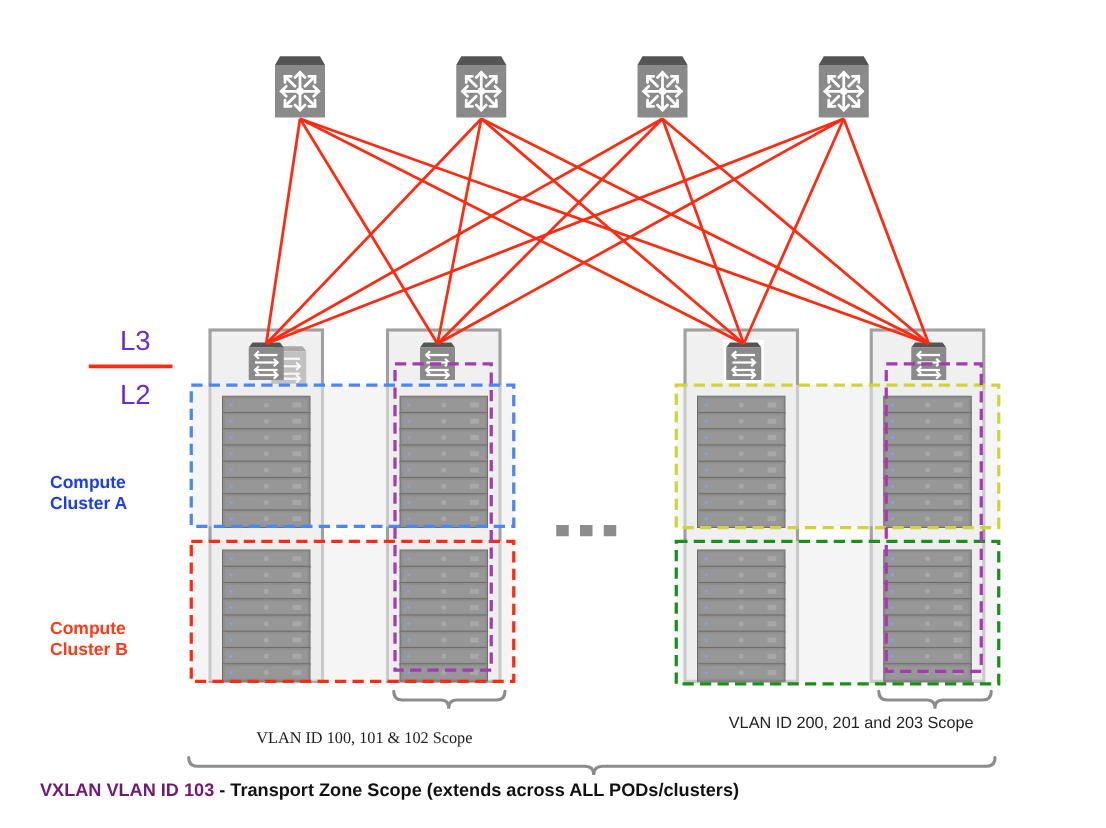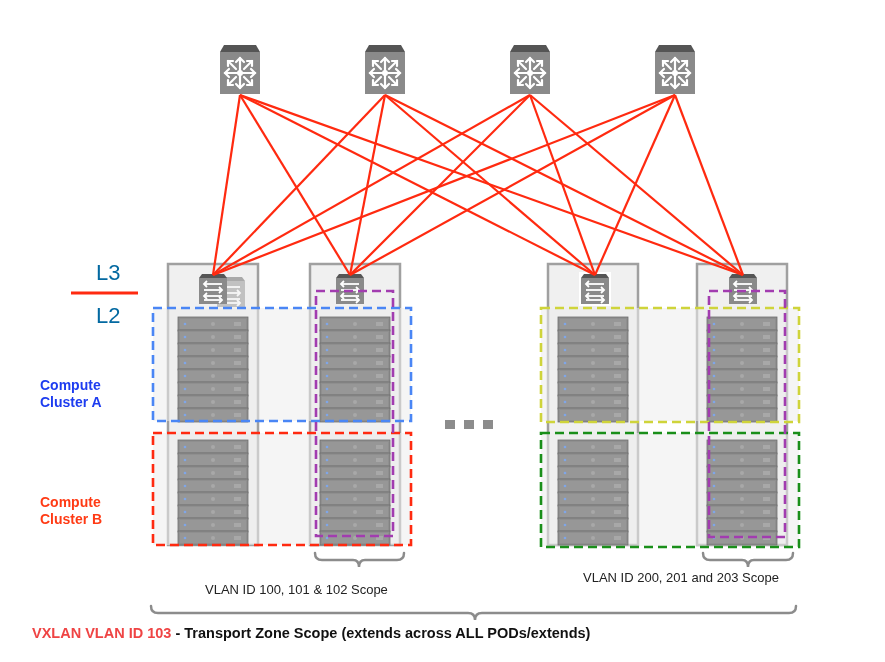--- a/index.html
+++ b/index.html
@@ -1,23 +1,23 @@
 <!DOCTYPE html>
 <html><head>
 <meta charset="utf-8">
 <style>
   html, body { margin:0; padding:0; background:#ffffff; }
   body { width:885px; height:662px; position:relative; overflow:hidden; font-family:"Liberation Sans", sans-serif; }
   #diagram { position:absolute; left:0; top:0; }
   .lbl { position:absolute; white-space:nowrap; }
-  .l3l2 { font-size:22px; color:#0369a1; }
+  .l3l2 { font-size:22px; color:#6d28d9; }
   .cluster { font-size:14px; font-weight:bold; line-height:17px;margin-top:14px; }
   .scope { font-size:13px; color:#222; }
   .footer { font-size:14.5px; font-weight:bold; color:#111; }
-  .footer .hl { color:#ef4444; }
+  .footer .hl { color:#701a75; }
 </style>
 </head>
 <body>
 
 <svg id="diagram" width="885" height="662" viewBox="0 0 885 662" xmlns="http://www.w3.org/2000/svg">
   <defs>
 
     <g id="router-glyph">
       <path d="M-20,-18 L-16,-25 L16,-25 L20,-18 Z" fill="#555"></path>
       <rect x="-20" y="-18" width="40" height="42" fill="#8a8a8a"></rect>
@@ -229,16 +229,16 @@
 
 <div class="lbl cluster" style="left:40px; top:363px; color:#1d3cf0;">
   <div>Compute</div>
   <div>Cluster A</div>
 </div>
 <div class="lbl cluster" style="left:40px; top:480px; color:#ff3a14;">
   <div>Compute</div>
   <div>Cluster B</div>
 </div>
 
-<div class="lbl scope" style="left:205px; top:582px;">VLAN ID 100, 101 &amp; 102 Scope</div>
+<div class="lbl scope" style="left:205px; top:582px;font-family:Liberation Serif, serif;">VLAN ID 100, 101 &amp; 102 Scope</div>
 <div class="lbl scope" style="left:583px; top:570px;">VLAN ID 200, 201 and 203 Scope</div>
 
-<div class="lbl footer" style="left:32px; top:625px;"><span class="hl">VXLAN VLAN ID 103</span><span> - Transport Zone Scope (extends across ALL PODs/extends)</span></div>
+<div class="lbl footer" style="left:32px; top:625px;"><span class="hl">VXLAN VLAN ID 103</span><span> - Transport Zone Scope (extends across ALL PODs/clusters)</span></div>
 
 </body></html>

